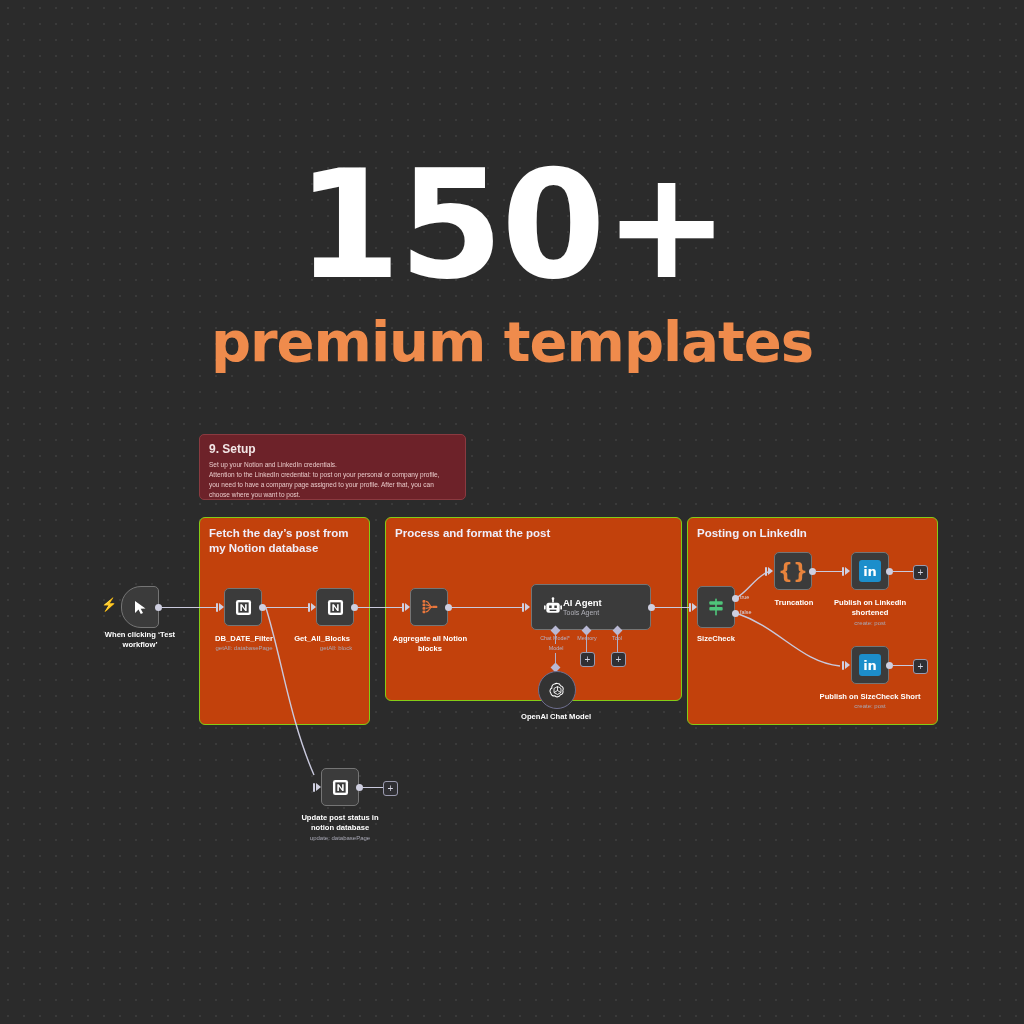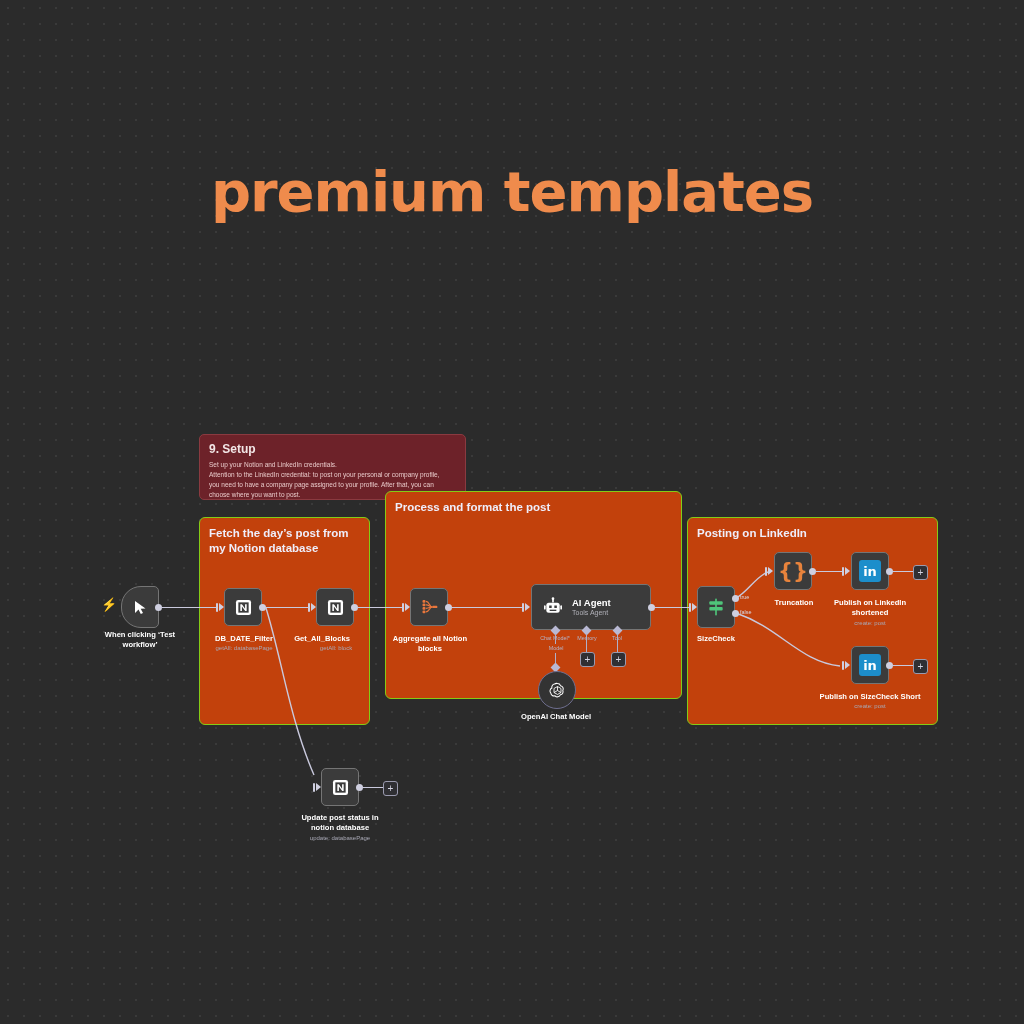--- a/index.html
+++ b/index.html
@@ -38,31 +38,31 @@
   .group{
     position:absolute;border-radius:6px;
     background:#c2410c;border:1px solid #84cc16;
     box-sizing:border-box;
   }
   .group-title{
     position:absolute;left:9px;top:8px;right:8px;
     font-size:11.5px;font-weight:bold;color:#efeefb;line-height:1.3;
   }
   .g1{left:199px;top:517px;width:171px;height:208px;}
-  .g2{left:385px;top:491px;width:297px;height:208px;}
+  .g2{left:385px;top:517px;width:297px;height:184px;}
   .g3{left:687px;top:517px;width:251px;height:208px;}
 
   
   .node{
     position:absolute;background:#3b3b3b;border:1px solid #757575;
     border-radius:5px;box-sizing:border-box;
     display:flex;align-items:center;justify-content:center;
   }
   .node.sq{width:38px;height:38px;}
-  .node.wide{width:120px;height:46px;justify-content:flex-start;padding-left:11px;gap:9px;}
+  .node.wide{width:120px;height:46px;justify-content:flex-start;padding-left:11px;}
   .trigger{
     position:absolute;width:38px;height:42px;background:#3b3b3b;
     border:1px solid #757575;border-radius:20px 5px 5px 20px;box-sizing:border-box;
     display:flex;align-items:center;justify-content:center;
   }
   .circ-node{
     position:absolute;width:36px;height:36px;border-radius:50%;
     background:#333;border:1px solid #6f6f8f;
     display:flex;align-items:center;justify-content:center;
   }
@@ -99,20 +99,21 @@
   }
   .brace{color:#e8833c;font-size:21px;font-weight:bold;line-height:1;font-family:"DejaVu Sans",sans-serif;}
   .bolt{position:absolute;color:#f05a28;font-size:13px;line-height:1;}
 </style>
 </head>
 <body>
 
 <div id="canvas"></div>
 
 <div class="hero">
+  <div class="hero-count">150+</div>
   <div class="hero-sub">premium templates</div>
 </div>
 
 <div id="wf">
 
   <div class="note">
     <div class="note-title">9. Setup</div>
     <div class="note-body">
       <div>Set up your Notion and LinkedIn credentials.</div>
       <div>Attention to the LinkedIn credential: to post on your personal or company profile,</div>

